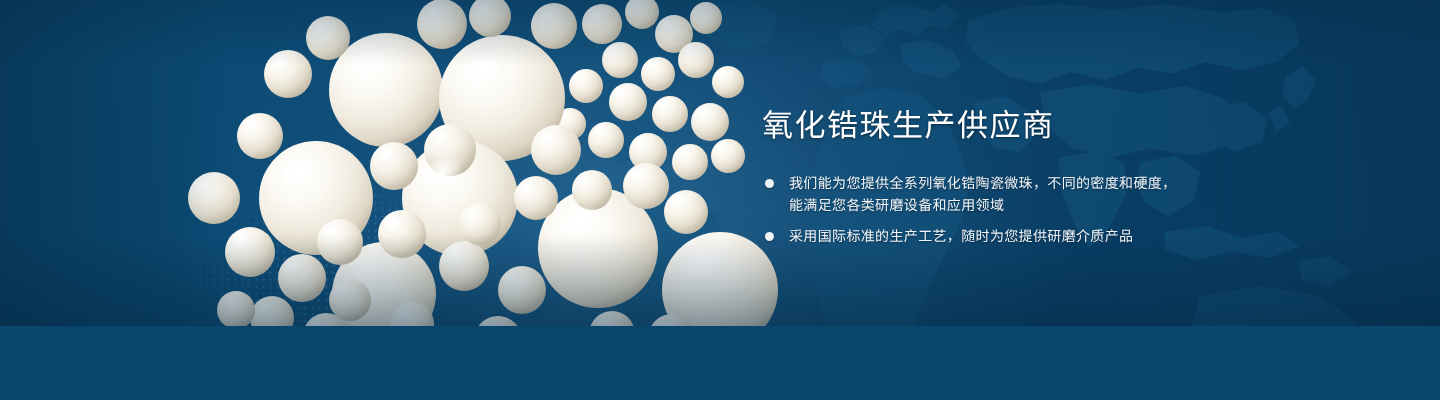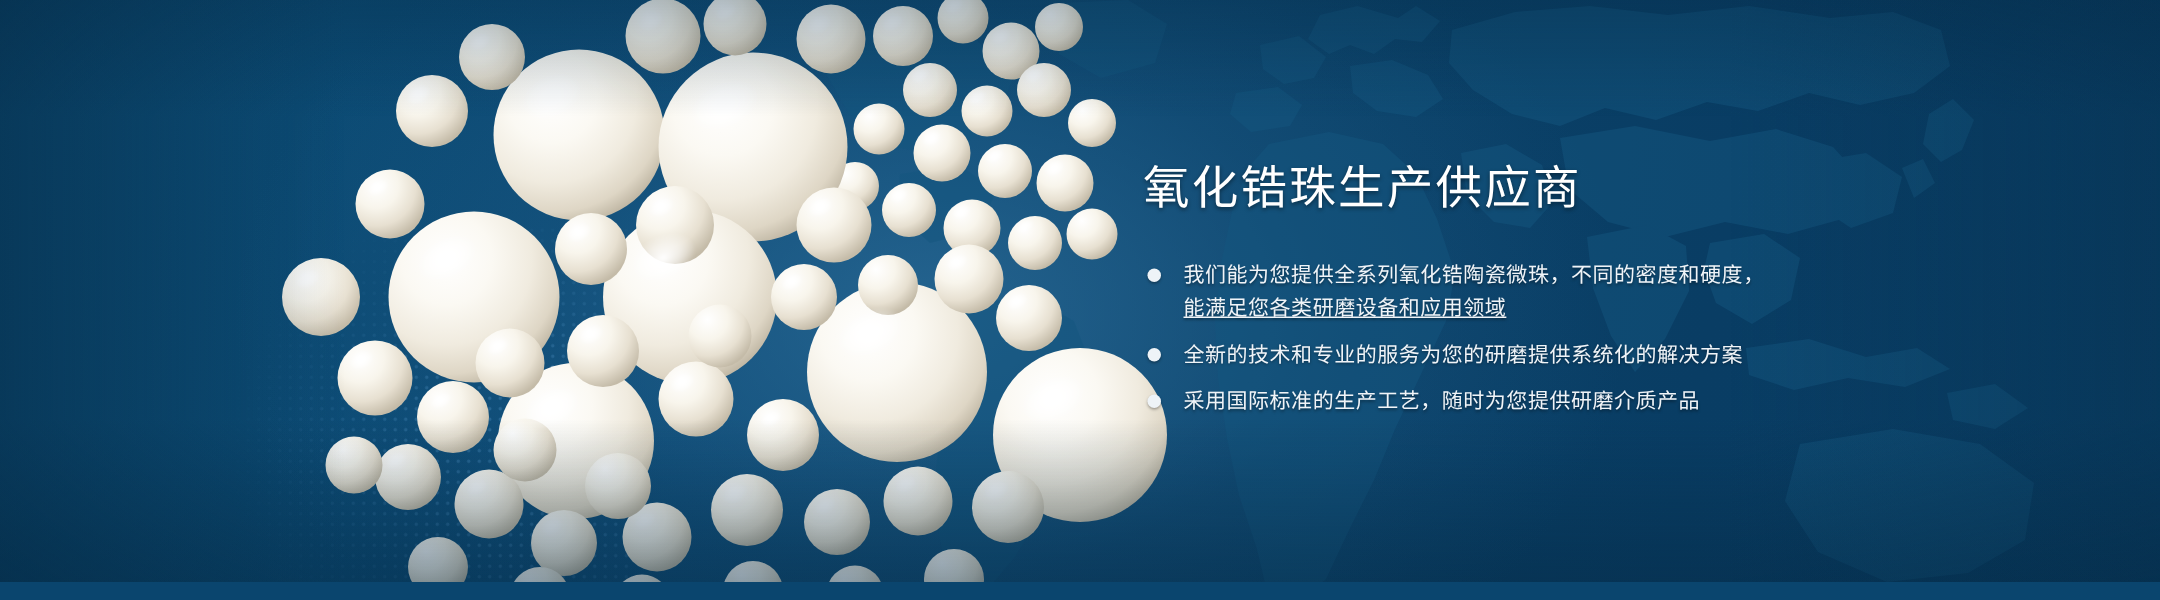--- a/index.html
+++ b/index.html
@@ -3,21 +3,21 @@
 <meta charset="utf-8">
 <title>Banner</title>
 <style>
   html,body{margin:0;padding:0;}
   body{
     width:1440px;height:400px;overflow:hidden;
     font-family:"Liberation Sans","DejaVu Sans",sans-serif;
     background:#0a456e;
   }
   .banner{
-    position:relative;width:1440px;height:388px;overflow:hidden;
+    position:relative;width:1440px;height:326px;overflow:hidden;
     background:
       radial-gradient(ellipse 620px 420px at 620px 210px, rgba(58,126,172,0.55) 0%, rgba(40,104,150,0.26) 42%, rgba(10,69,110,0) 75%),
       linear-gradient(100deg,#0e4f79 0%,#0c4b74 14%,#0a4670 34%,#0a4168 58%,#093d64 78%,#0a3f66 100%);
   }
 
   
   .worldmap{
     position:absolute;left:0;top:0;width:1440px;height:400px;
     opacity:.5;pointer-events:none;
   }
@@ -71,21 +71,21 @@
     width:9px;height:9px;border-radius:50%;
     background:#eef3f7;
     box-shadow:0 1px 2px rgba(0,0,0,.35);
   }
   .ptext{
     display:block;
     font-size:14px;line-height:22px;color:#f0f4f8;
     letter-spacing:.35px;
     text-shadow:0 1px 2px rgba(0,0,0,.4);
   }
-  .ptext .l2{display:block;text-decoration:underline;}
+  .ptext .l2{display:block;}
 </style>
 </head>
 <body>
 
 <div class="banner">
 
   <div class="worldmap">
     <svg viewBox="0 0 1440 400" preserveAspectRatio="none" aria-hidden="true">
 
       <path d="M880 10 L905 4 L932 12 L944 4 L960 14 L948 28 L930 26 L916 36 L900 30 L886 36 L872 26 Z"></path>
@@ -283,26 +283,20 @@
     <ul class="points">
 
       <li class="point">
         <span class="dot"></span>
         <span class="ptext">
           <span>我们能为您提供全系列氧化锆陶瓷微珠，不同的密度和硬度，</span>
           <span class="l2">能满足您各类研磨设备和应用领域</span>
         </span>
       </li>
 
-      <li class="point">
-        <span class="dot"></span>
-        <span class="ptext">
-          <span>全新的技术和专业的服务为您的研磨提供系统化的解决方案</span>
-        </span>
-      </li>
 
       <li class="point">
         <span class="dot"></span>
         <span class="ptext">
           <span>采用国际标准的生产工艺，随时为您提供研磨介质产品</span>
         </span>
       </li>
 
     </ul>
   </div>

